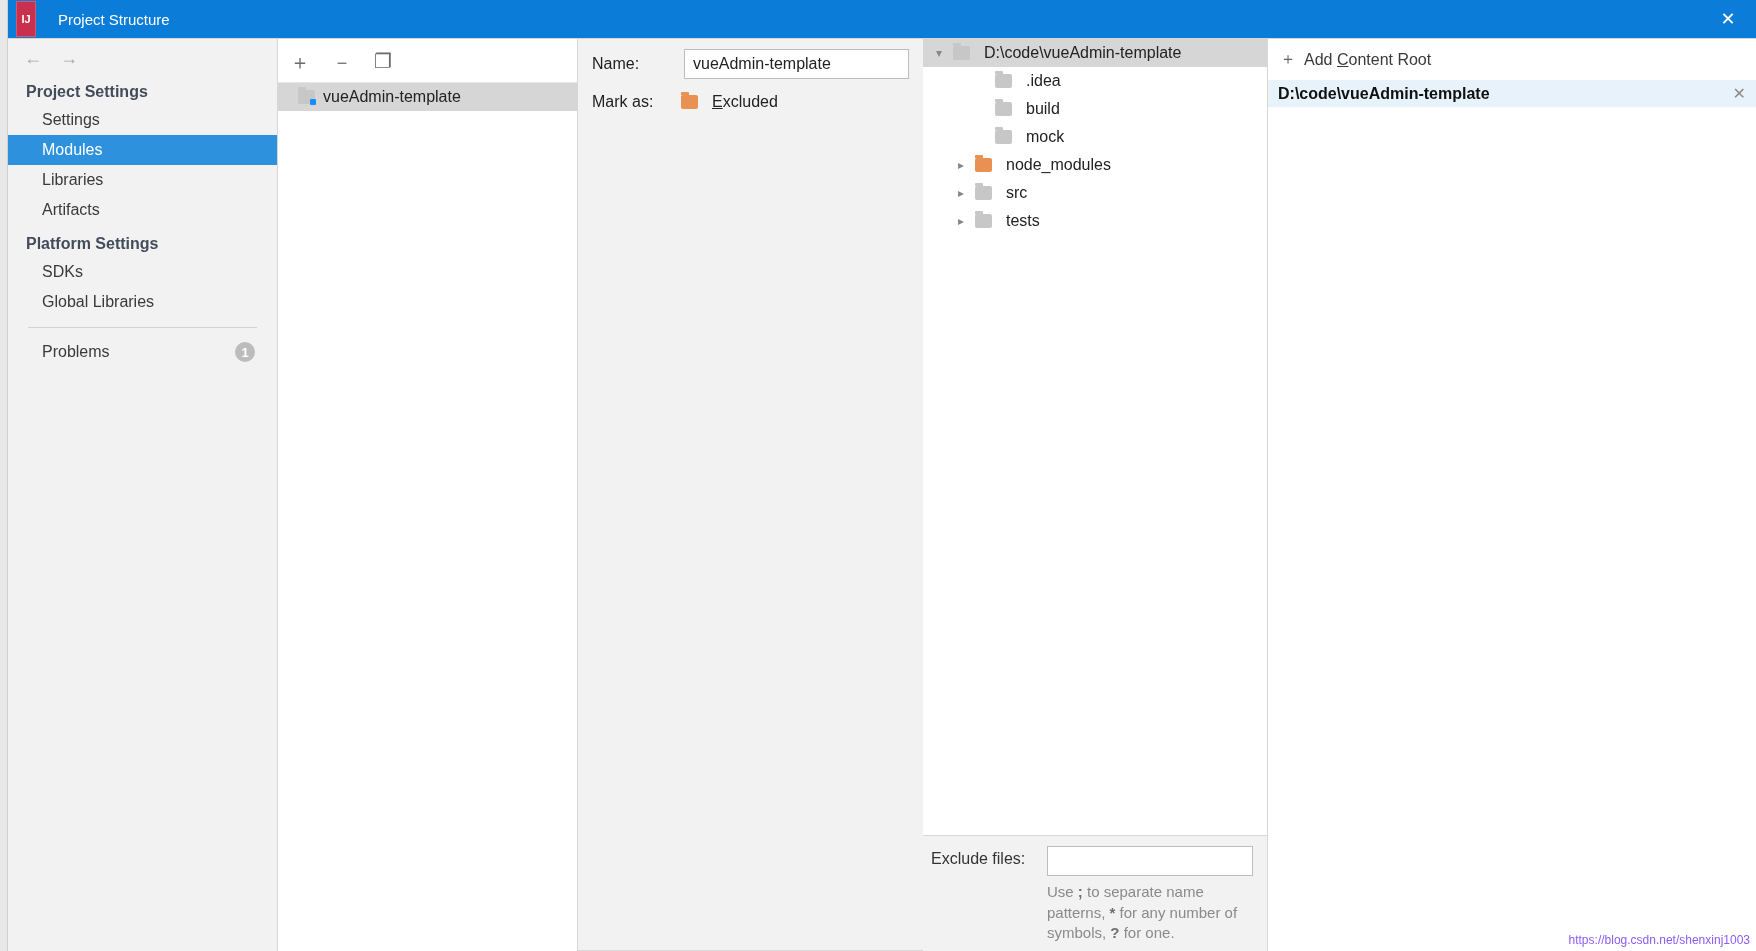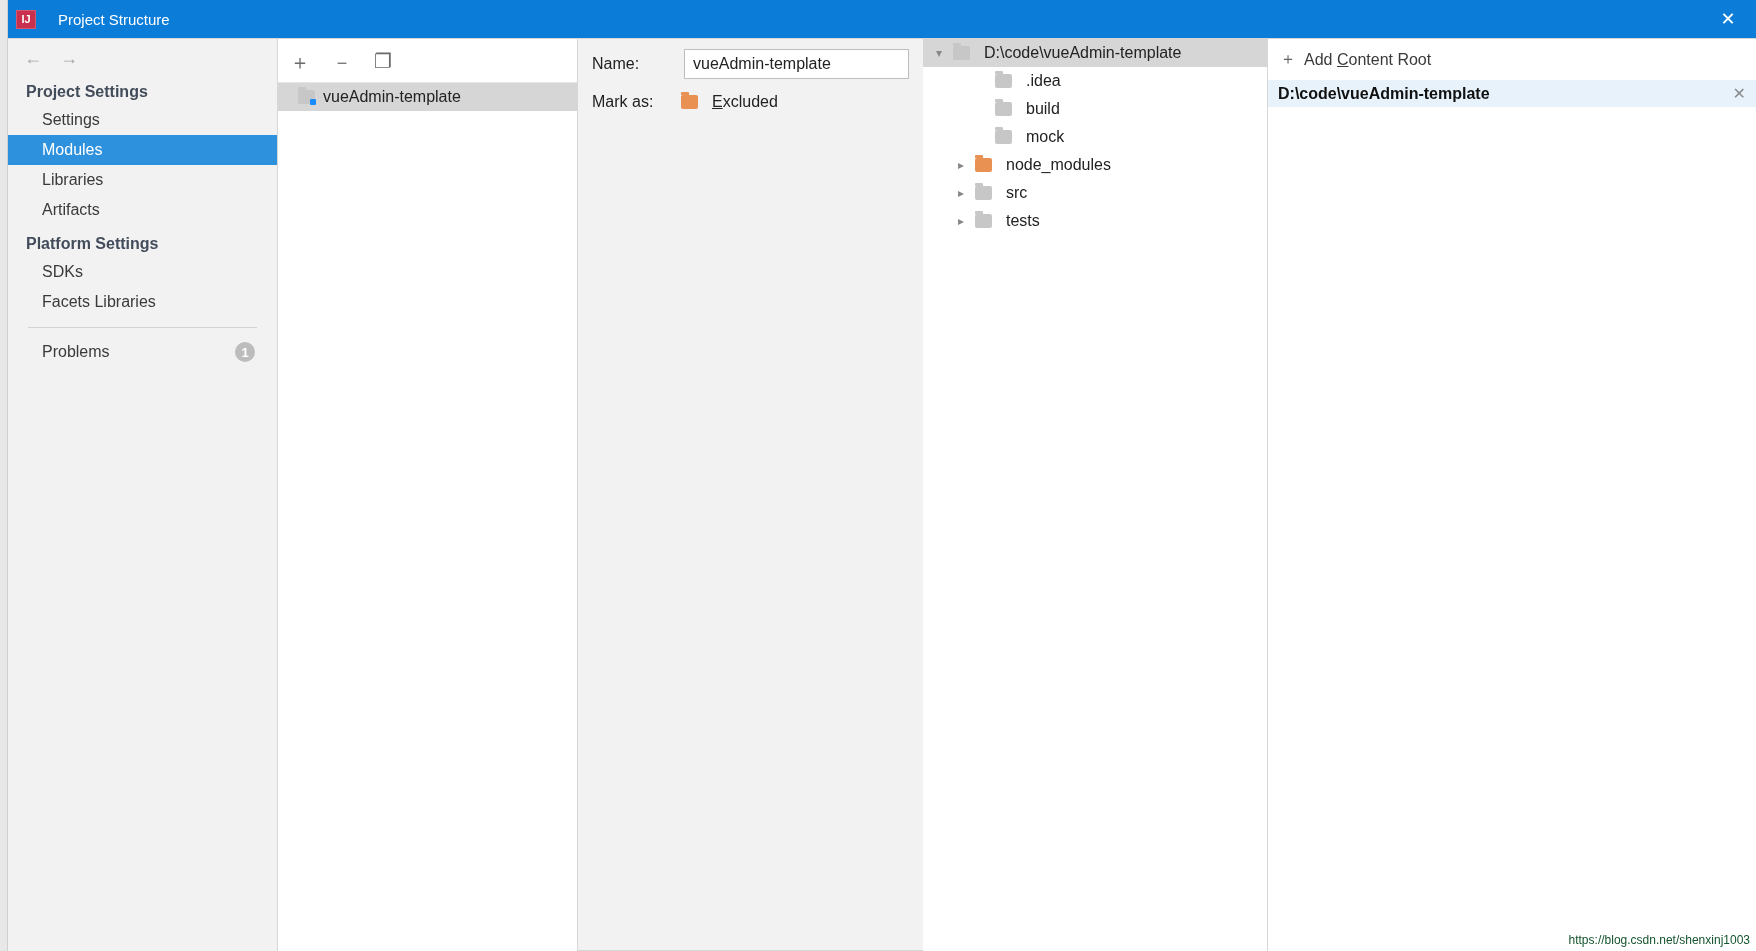--- a/index.html
+++ b/index.html
@@ -23,21 +23,21 @@
     background:#fff;
   }
   .titlebar {
     background:#0b7cd8;
     height:38px;
     display:flex; align-items:center;
     padding:0 8px;
     color:#fff;
   }
   .titlebar .app-icon {
-    width:20px; height:19px;
+    width:20px; height:36px;
     background:#c9304e;
     border:1px solid #fff3;
     display:flex; align-items:center; justify-content:center;
     font-size:11px; font-weight:bold;
     color:#fff; margin-right:10px;
   }
   .titlebar .title { flex:1; font-size:15px;margin-left:12px;}
   .titlebar .close {
     width:40px; text-align:center; font-size:18px;
     cursor:pointer; color:#fff;
@@ -199,21 +199,21 @@
   .add-root .plus{font-size:16px; color:#636363;}
   .root-entry{
     display:flex; align-items:center;
     background:#e7f2fb;
     padding:4px 10px;
     font-size:16px; color:#111; font-weight:bold;
   }
   .root-entry .x{margin-left:auto; color:#8a8a8a; cursor:pointer; font-weight:normal;}
   .watermark{
     position:absolute; right:6px; bottom:4px;
-    font-size:12px; color:#14532d;
+    font-size:12px; color:#8b5cf6;
   }
   .underline-char{text-decoration:underline;}
 </style>
 </head>
 <body>
 
 <div class="left-gutter"></div>
 
 <div class="window">
 
@@ -232,21 +232,21 @@
       </div>
 
       <div class="nav-section-header">Project Settings</div>
       <div class="nav-item">Settings</div>
       <div class="nav-item selected">Modules</div>
       <div class="nav-item">Libraries</div>
       <div class="nav-item">Artifacts</div>
 
       <div class="nav-section-header">Platform Settings</div>
       <div class="nav-item">SDKs</div>
-      <div class="nav-item">Facets Libraries</div>
+      <div class="nav-item">Global Libraries</div>
 
       <hr class="nav-divider">
 
       <div class="problems-row">
         <span>Problems</span>
         <span class="spacer"></span>
         <span class="problems-badge">1</span>
       </div>
     </div>
 
@@ -311,20 +311,31 @@
               <span class="folder-icon"></span>
               <span>src</span>
             </div>
             <div class="tree-row" style="padding-left:30px">
               <span class="chev">▸</span>
               <span class="folder-icon"></span>
               <span>tests</span>
             </div>
           </div>
 
+          <div class="bottom-exclude">
+            <div class="exclude-grid">
+              <div class="exc-label">Exclude files:</div>
+              <div class="exc-right">
+                <input class="exc-input" value="" style="">
+                <div class="hint">
+                  <span>Use </span><span class="b">;</span><span> to separate name patterns, </span><span class="b">*</span><span> for any number of symbols, </span><span class="b">?</span><span> for one.</span>
+                </div>
+              </div>
+            </div>
+          </div>
         </div>
 
         <div class="roots-pane">
           <div class="add-root">
             <span class="plus">＋</span>
             <span><span>Add </span><span class="underline-char">C</span><span>ontent Root</span></span>
           </div>
           <div class="root-entry">
             <span>D:\code\vueAdmin-template</span>
             <span class="x">✕</span>

